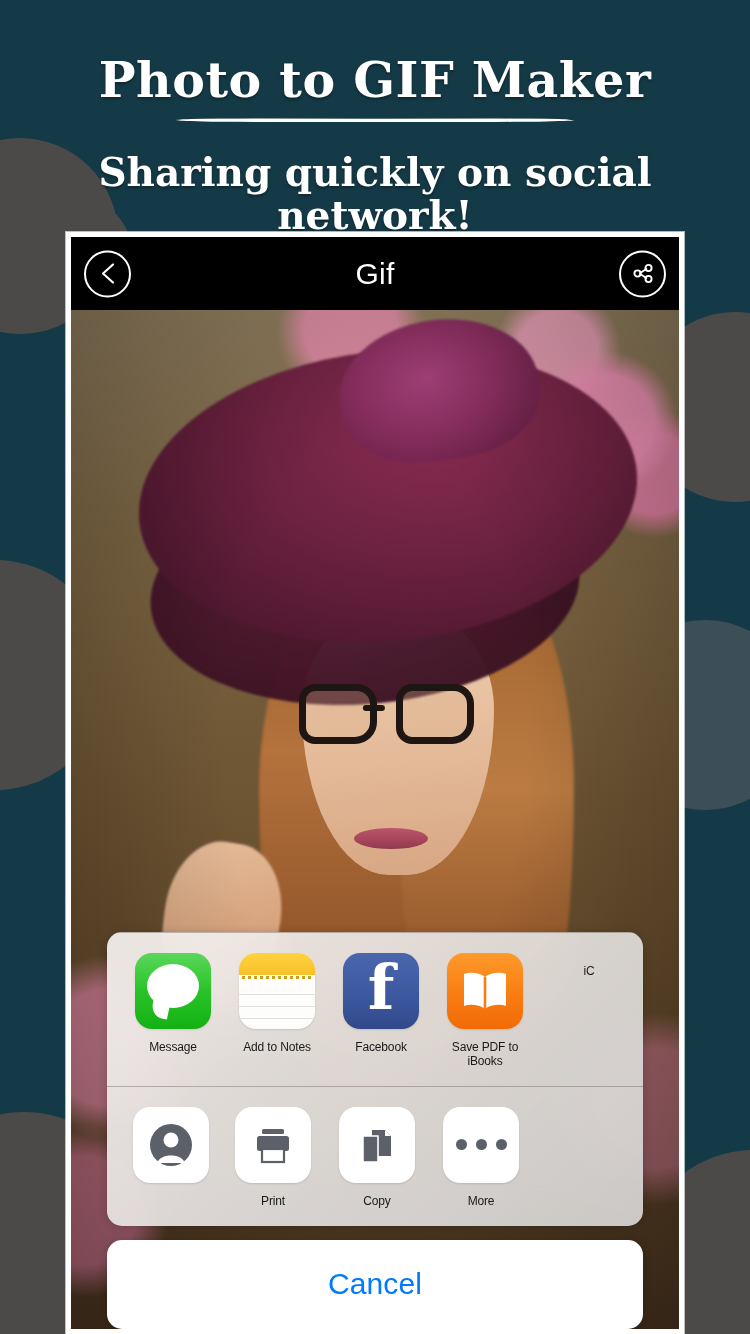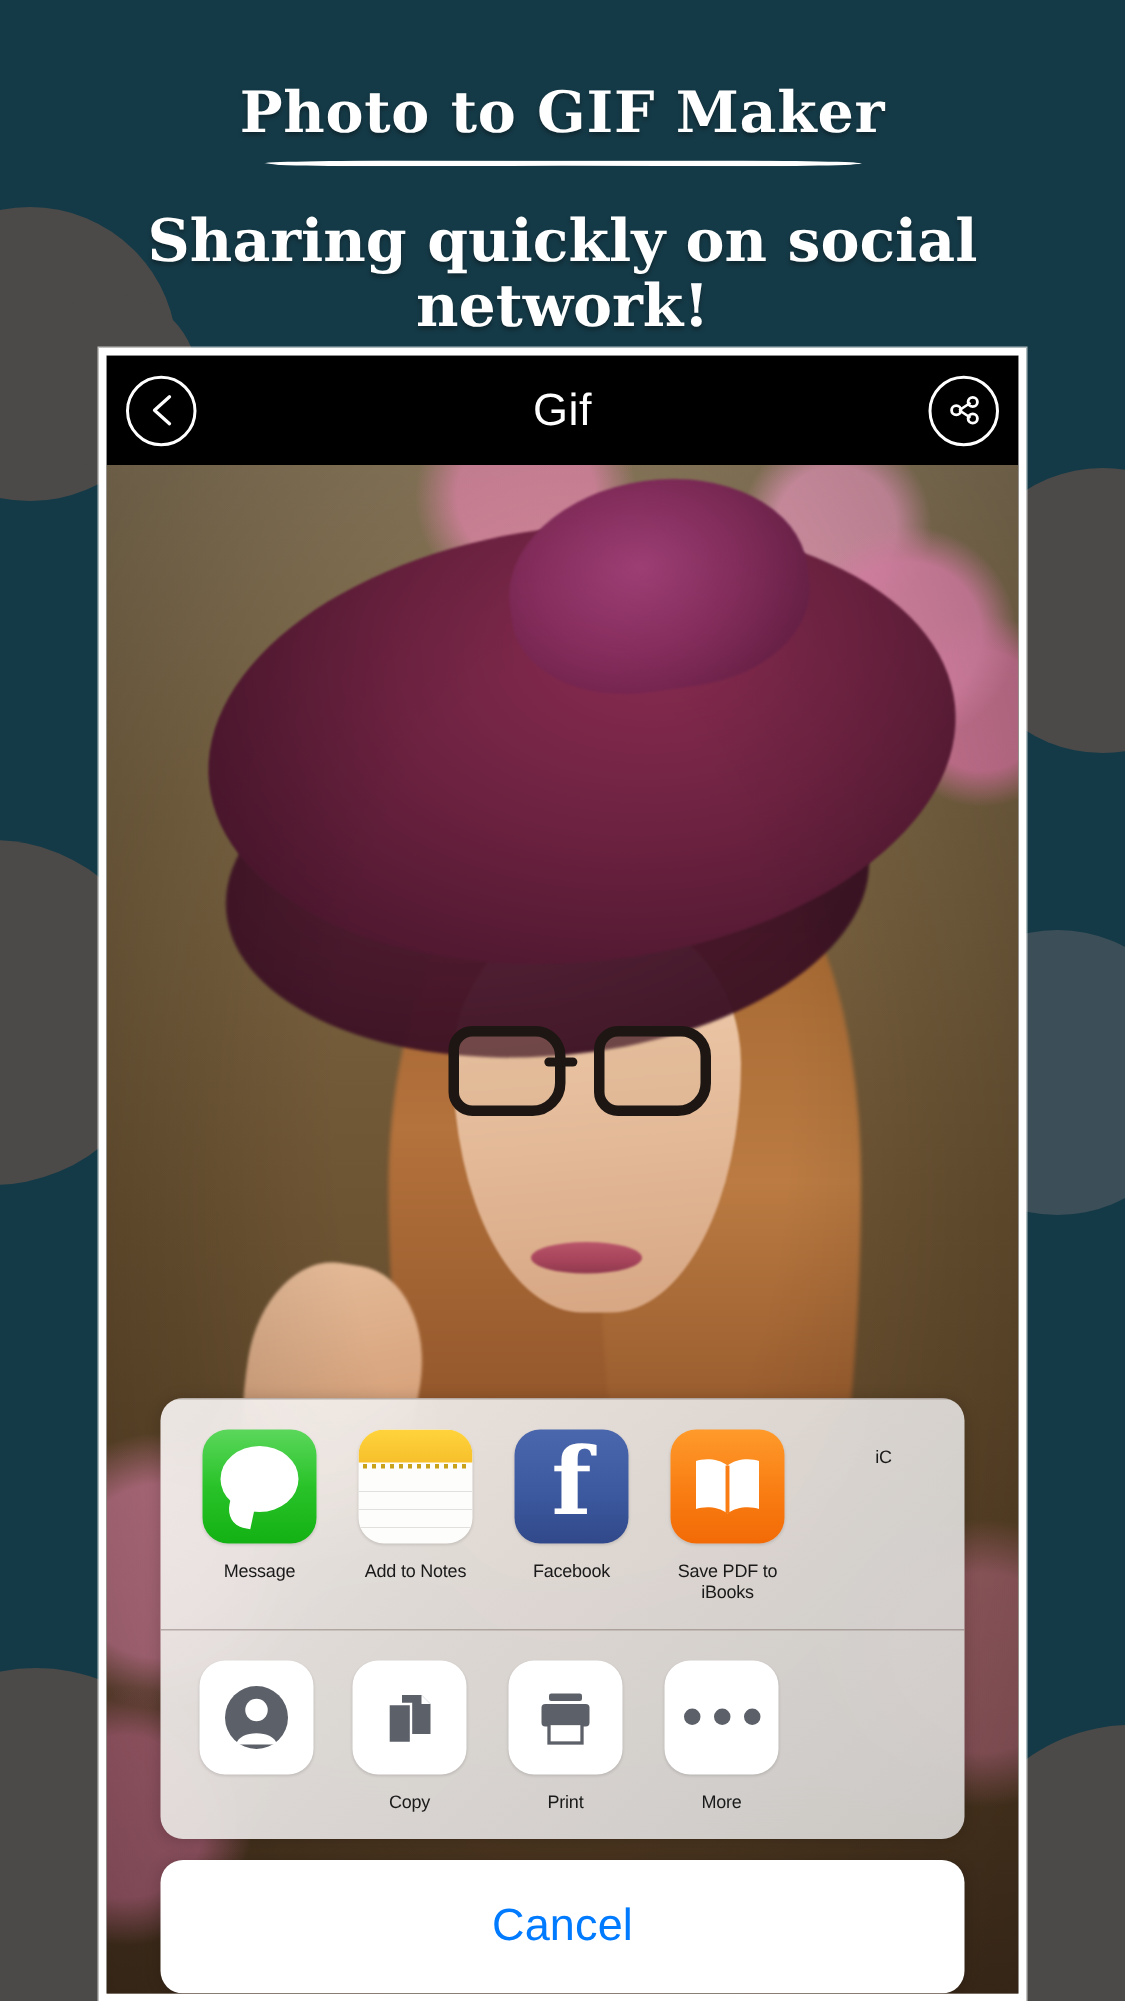--- a/index.html
+++ b/index.html
@@ -35,21 +35,21 @@
   .promo {
     position: absolute;
     left: 0; top: 0; width: 750px;
     text-align: center;
     z-index: 4;
   }
   .promo-title {
     color: #ffffff;
     font-family: "DejaVu Serif", serif;
     font-weight: bold;
-    font-size: 38px;
+    font-size: 49px;
     letter-spacing: 0.5px;
     margin: 0;
     padding-top: 55px;
     text-shadow: 0 2px 3px rgba(0,0,0,0.35);
     line-height: 1.05;
   }
   .promo-underline {
     width: 400px;
     height: 9px;
     margin: 10px auto 0 auto;
@@ -477,37 +477,37 @@
                   <circle cx="24" cy="24" r="21" fill="#5c6069"></circle>
                   <circle cx="24" cy="19" r="7.5" fill="#ffffff"></circle>
                   <path d="M10.5,42 C12,32 36,32 37.5,42 Z" fill="#ffffff"></path>
                 </svg>
               </div>
             </div>
 
             <div class="share-item">
               <div class="share-icon ic-action">
                 <svg width="46" height="46" viewBox="0 0 46 46">
+                  <rect x="12" y="7" width="22" height="5" rx="1.5" fill="#5c6069"></rect>
+                  <rect x="7" y="14" width="32" height="15" rx="2.5" fill="#5c6069"></rect>
+                  <rect x="12" y="27" width="22" height="13" fill="#ffffff" stroke="#5c6069" stroke-width="2.2"></rect>
+                </svg>
+              </div>
+              <div class="share-label">Print</div>
+            </div>
+
+            <div class="share-item">
+              <div class="share-icon ic-action">
+                <svg width="46" height="46" viewBox="0 0 46 46">
                   <path d="M18,8 L31,8 L37,14 L37,34 L18,34 Z" fill="#5c6069"></path>
                   <path d="M31,8 L31,14 L37,14 Z" fill="#ffffff"></path>
                   <path d="M9,14 L24,14 L24,40 L9,40 Z" fill="#5c6069" stroke="#ffffff" stroke-width="1.6"></path>
                 </svg>
               </div>
               <div class="share-label">Copy</div>
-            </div>
-
-            <div class="share-item">
-              <div class="share-icon ic-action">
-                <svg width="46" height="46" viewBox="0 0 46 46">
-                  <rect x="12" y="7" width="22" height="5" rx="1.5" fill="#5c6069"></rect>
-                  <rect x="7" y="14" width="32" height="15" rx="2.5" fill="#5c6069"></rect>
-                  <rect x="12" y="27" width="22" height="13" fill="#ffffff" stroke="#5c6069" stroke-width="2.2"></rect>
-                </svg>
-              </div>
-              <div class="share-label">Print</div>
             </div>
 
             <div class="share-item">
               <div class="share-icon ic-action ic-more">
                 <span class="dots">
                     <i></i>
                     <i></i>
                     <i></i>
                   </span>
               </div>

